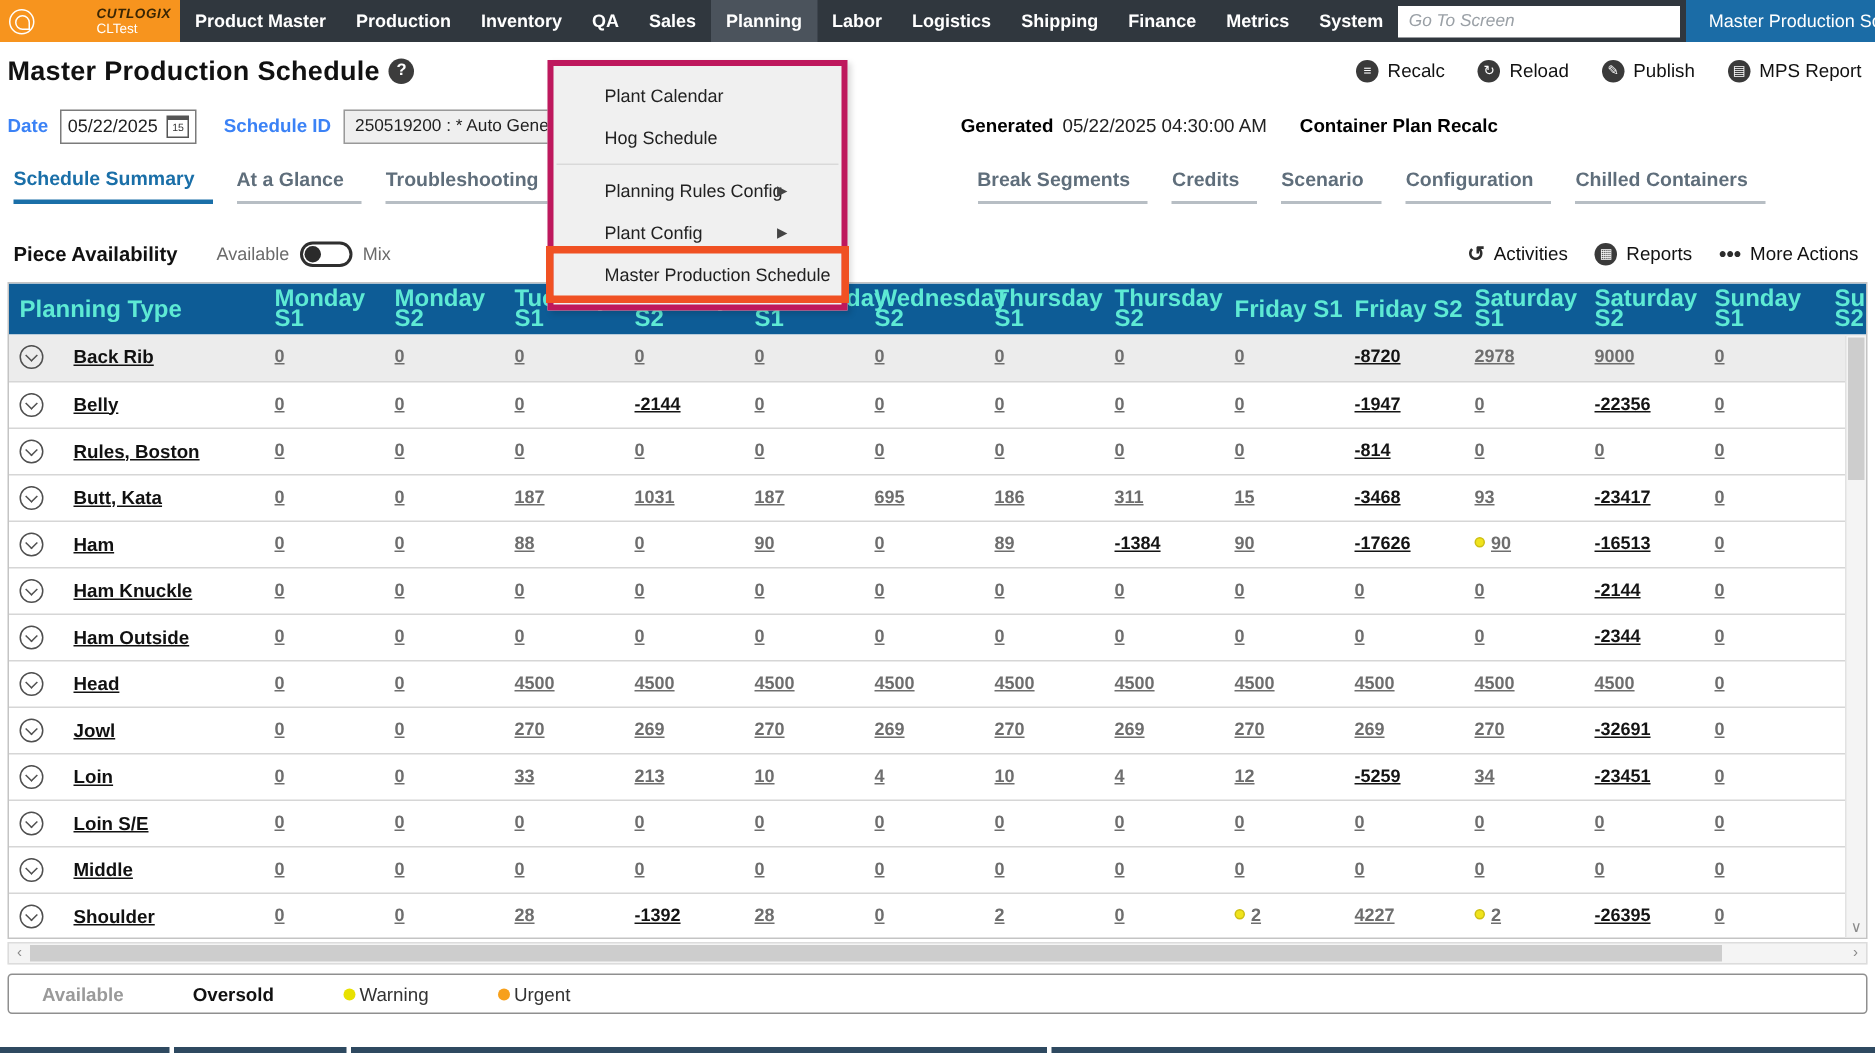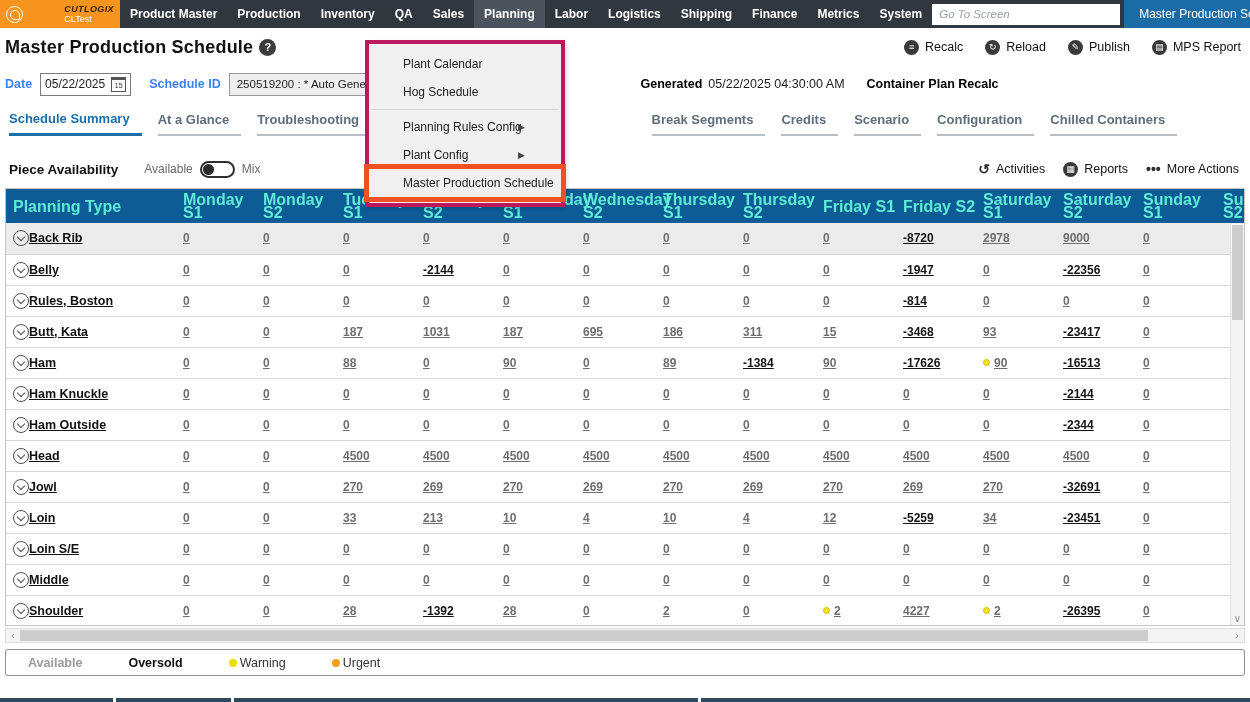--- a/index.html
+++ b/index.html
@@ -69,21 +69,21 @@
 
   
   .table-container { position:relative; margin-top:4px; width:1240px; height:438px; overflow:hidden; border:1px solid #c4c4c4; background:#fff; }
   table.mps { border-collapse:collapse; table-layout:fixed; width:1290px; }
   table.mps col.c-label { width:170px; }
   table.mps col.c-val { width:80px; }
   thead th { background:#0d5c96; color:#5eead4; font-size:16px; font-weight:bold; text-align:left;
     height:34px; padding:2px 0 2px 7px; vertical-align:middle; line-height:13px; }
   tbody td { border-bottom:1px solid #d6d6d6; height:31px; vertical-align:top; padding:5px 0 0 7px; }
   tbody tr.shaded { background:#ececec; }
-  .row-label { display:flex; align-items:center; gap:0; padding-top:2px; }
+  .row-label { display:flex; align-items:center; gap:20px; padding-top:2px; }
   .chev-circle { width:16px; height:16px; border:1.5px solid #4f4f4f; border-radius:50%; position:relative; flex:0 0 auto; cursor:pointer; }
   .chev-circle:before { content:""; position:absolute; left:4px; top:3px; width:5px; height:5px;
     border-right:1.6px solid #4f4f4f; border-bottom:1.6px solid #4f4f4f; transform:rotate(45deg); }
   .row-label-text { font-size:12.5px; font-weight:bold; color:#111; text-decoration:underline; cursor:pointer; white-space:nowrap; }
   .cell-link { font-size:12px; font-weight:bold; color:#6e6e6e; text-decoration:underline; cursor:pointer; }
   .cell-link.neg { color:#141414; }
   .warn-dot { display:inline-block; width:7px; height:7px; border-radius:50%; background:#f0e31c; border:1px solid #cdbf14; margin-right:4px; vertical-align:1px; }
   .vscroll { position:absolute; top:35px; right:0; bottom:0; width:14px; background:#f4f4f4; border-left:1px solid #e2e2e2; }
   .vthumb { margin:1px 1px 0 1px; height:95px; background:#cdcdcd; cursor:pointer; }
   .varrow { position:absolute; bottom:1px; left:0; right:0; text-align:center; color:#8a8a8a; font-size:10px; cursor:pointer; }

